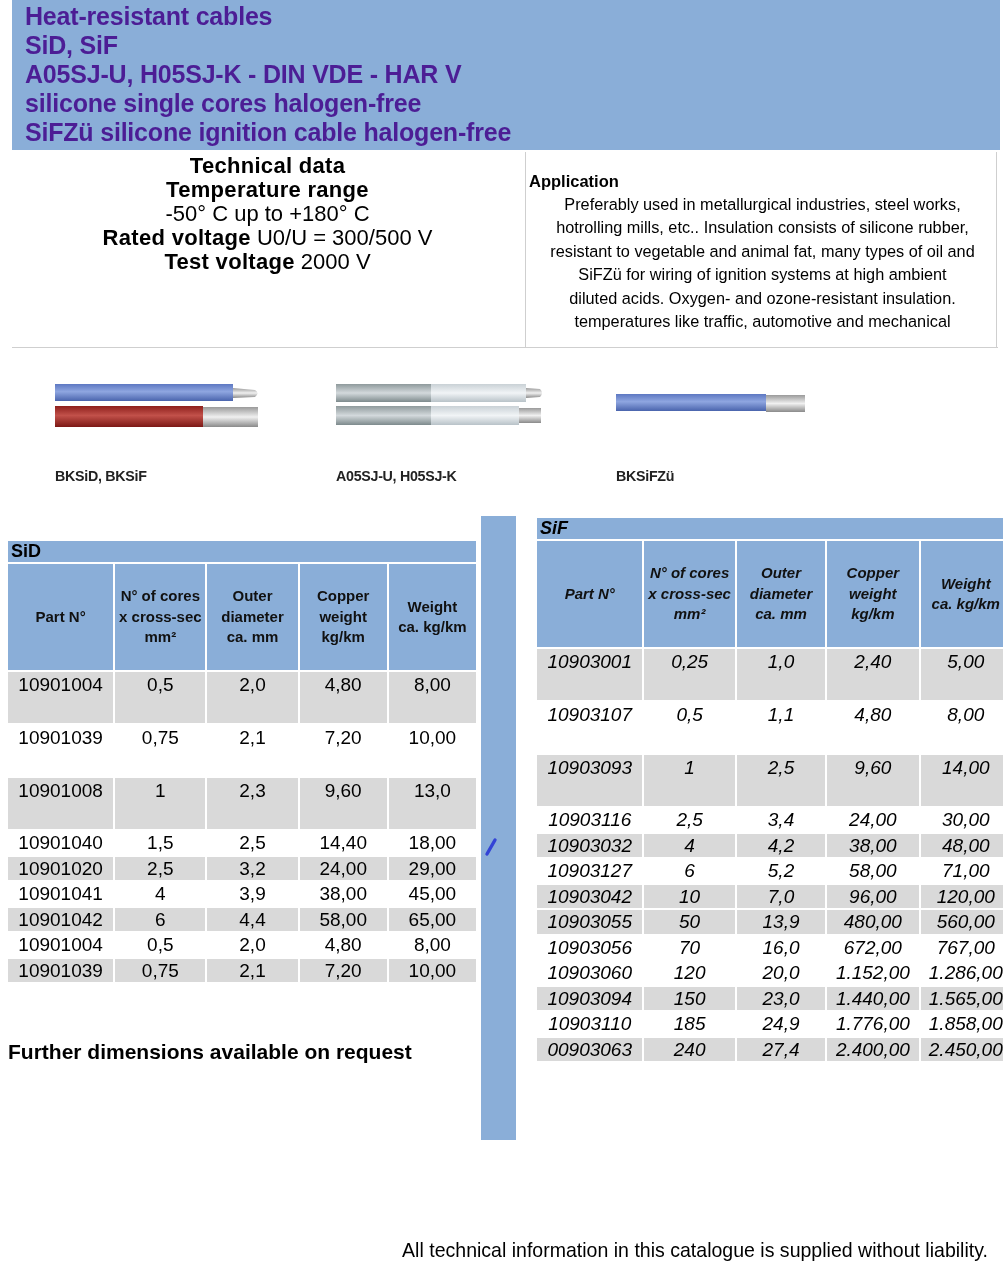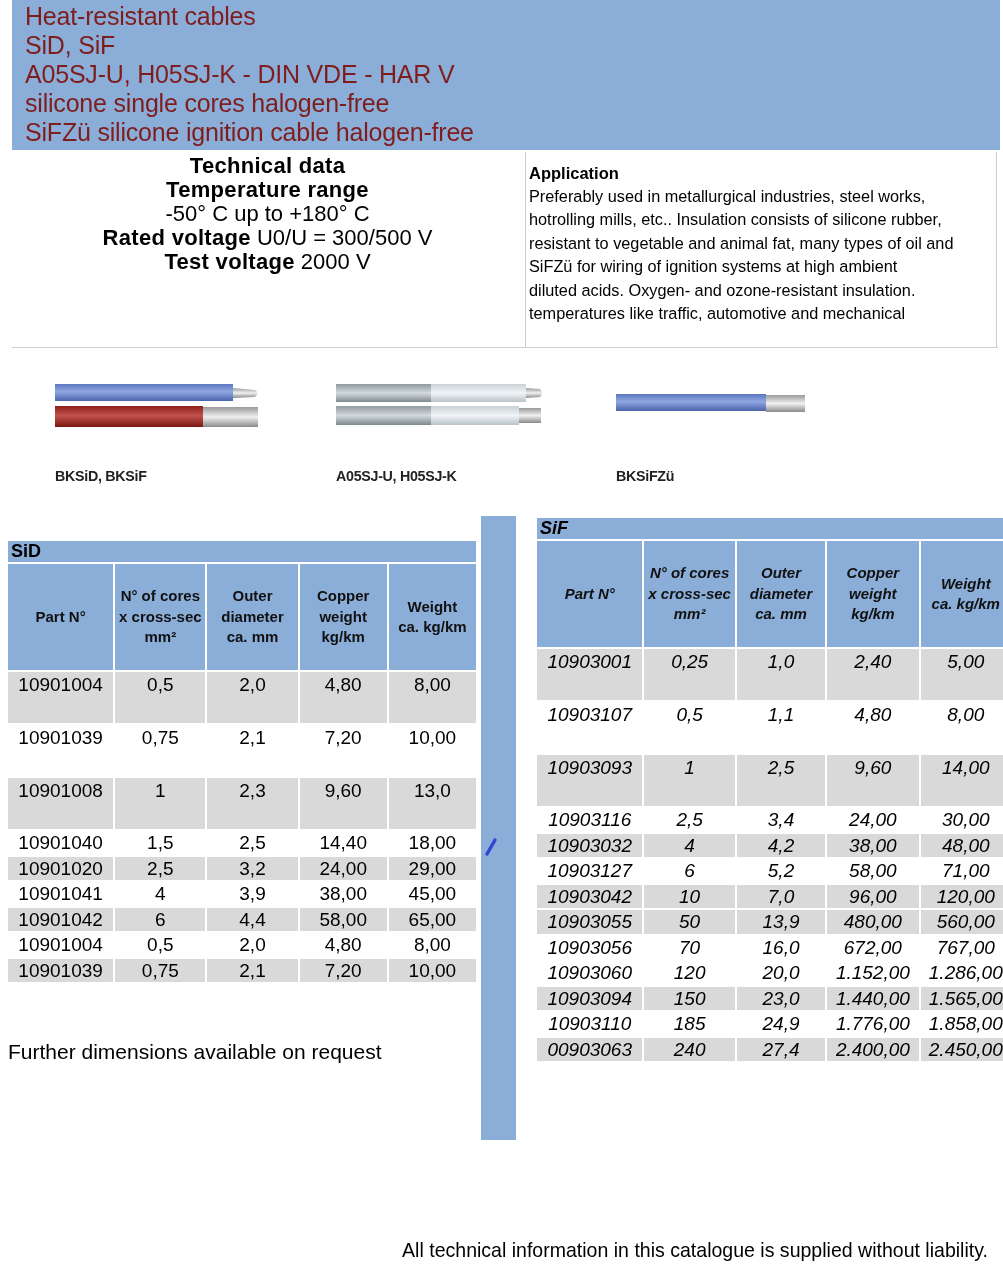--- a/index.html
+++ b/index.html
@@ -2,34 +2,34 @@
 <html><head>
 <meta charset="utf-8">
 <style>
   html, body { margin:0; padding:0; background:#ffffff; }
   body { width:1003px; height:1275px; position:relative; overflow:hidden;
          font-family:"Liberation Sans", sans-serif; color:#000; }
 
   
   .banner { position:absolute; left:12px; top:0; width:988px; height:150px;
             background:#8aaed8; }
-  .banner .line { color:#7f1d1d; font-weight:normal; font-size:25px; line-height:29px;
+  .banner .line { color:#4c1d95; font-weight:bold; font-size:25px; line-height:29px;
                   padding-left:13px; letter-spacing:-0.2px; white-space:nowrap; }
   .banner .line:first-child { margin-top:2px; }
 
   
   .info { position:absolute; left:12px; top:152px; width:986px; height:195px;
           border-bottom:1px solid #cfcfcf; }
   .info .col-left { position:absolute; left:3px; top:2px; width:505px; }
   .info .col-right { position:absolute; left:513px; top:0; width:472px; height:195px;
                      border-left:1px solid #cfcfcf; border-right:1px solid #cfcfcf; padding-left:3px; box-sizing:border-box; }
   .info .row { font-size:22px; line-height:24px; white-space:nowrap;text-align:center; }
   .info .b { font-weight:bold; letter-spacing:0.3px; }
-  .info .app-title { font-size:16.5px; line-height:24px; font-weight:bold; margin-top:9px; }
-  .info .app-text { font-size:16.3px; line-height:23.4px; }
+  .info .app-title { font-size:16.5px; line-height:24px; font-weight:bold; margin-top:17px; }
+  .info .app-text { font-size:16.3px; line-height:23.4px;text-align:center; }
   .info .app-text span { display:block; white-space:nowrap; }
 
   
   .cable-fig { position:absolute; }
   .cable-label { position:absolute; font-size:15px; font-weight:bold; color:#222;
                  letter-spacing:-0.3px; transform:scaleX(0.95); transform-origin:left; }
 
   
   table.spec { position:absolute; border-collapse:collapse; table-layout:fixed; }
   table.spec td { border:2px solid #fff; padding:0; font-size:19px; text-align:center; vertical-align:top; }
@@ -38,21 +38,21 @@
   table.spec .hdr { background:#8aaed8; font-weight:bold; font-size:15px; line-height:20.5px;
                     vertical-align:middle; color:#111; }
   table.spec tr.tall td { height:49px; padding-top:2px; }
   table.spec tr.short td { height:23.5px; line-height:23.5px; }
   table.spec tr.g td { background:#d9d9d9; }
   table.spec tr.w td { background:#ffffff; }
 
   .divider { position:absolute; left:481px; top:516px; width:35px; height:624px; background:#8aaed8; }
   .pen-mark { position:absolute; left:484px; top:833px; width:24px; height:24px; }
 
-  .further { position:absolute; left:8px; top:1040px; font-size:21px; font-weight:normal; white-space:nowrap; }
+  .further { position:absolute; left:8px; top:1040px; font-size:21px; font-weight:bold; white-space:nowrap; }
   .disclaimer { position:absolute; right:15px; top:1238px; font-size:21px; white-space:nowrap;
                 transform:scaleX(0.93); transform-origin:right; }
 </style>
 </head>
 <body>
 
 <div class="banner">
   <div class="line">Heat-resistant cables</div>
   <div class="line">SiD, SiF</div>
   <div class="line">A05SJ-U, H05SJ-K - DIN VDE - HAR V</div>

